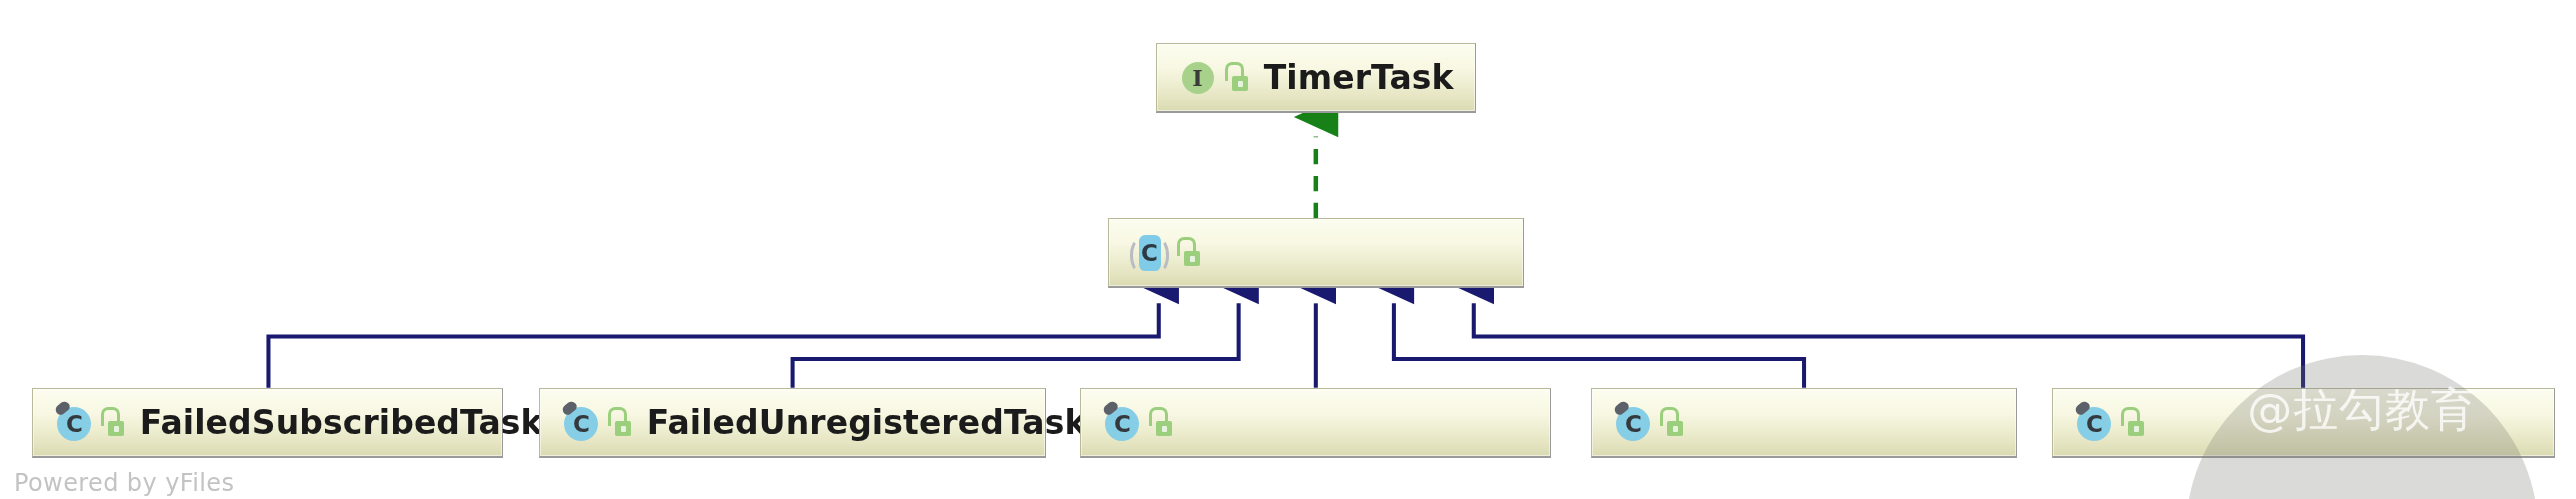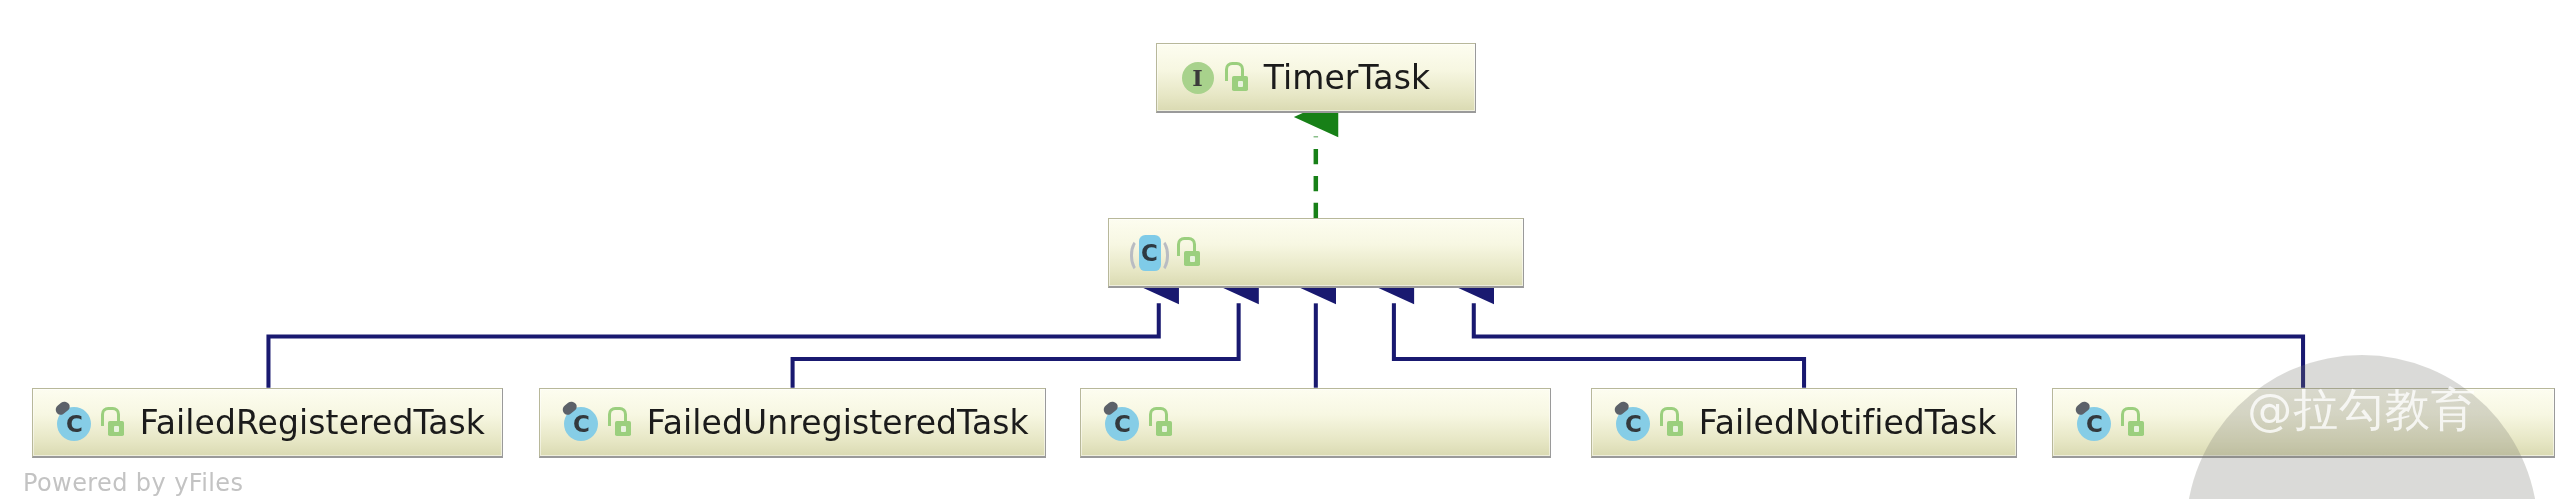--- a/index.html
+++ b/index.html
@@ -38,21 +38,21 @@
     border-bottom: 2.7px solid #9a9a9a;
     box-shadow: 0 0 0 0.9px rgba(255,255,255,0.55) inset;
     padding: 0 23px 0 20px;
   }
   .uml-label {
     font-size: 33px;
     line-height: 1;
     color: #1b1b1b;
     white-space: nowrap;
     letter-spacing: 0.1px;
-    font-weight: 400;
+    font-weight: 700;
   }
 
   
   .icon-slot {
     flex: 0 0 auto;
     display: flex;
     align-items: center;
     justify-content: center;
   }
   .type-icon {
@@ -204,21 +204,21 @@
     font-size: 45px;
     color: rgba(255,255,255,0.78);
     white-space: nowrap;
     letter-spacing: 0.9px;
     font-family: "DejaVu Sans", "Liberation Sans", sans-serif;
   }
 
   
   #powered-by {
     position: absolute;
-    left: 23px;
+    left: 14px;
     bottom: 1.8px;
     font-size: 24px;
     color: #c3c3c3;
     letter-spacing: 0.4px;
     white-space: nowrap;
   }
 </style>
 </head>
 <body>
 
@@ -290,21 +290,21 @@
     <span class="type-icon ico-final icon-slot">
       <span class="disc"></span>
       <span class="glyph">C</span>
       <span class="final-mark"></span>
     </span>
     <span class="lock-icon">
       <span class="shackle"></span>
       <span class="body"></span>
       <span class="keyhole"></span>
     </span>
-    <span class="uml-label">FailedRegisteredTask</span>
+    <span class="uml-label">FailedSubscribedTask</span>
   </div>
 
   <div class="uml-node" style="left:539px; top:388px; width:507px; height:70px;">
     <span class="type-icon ico-final icon-slot">
       <span class="disc"></span>
       <span class="glyph">C</span>
       <span class="final-mark"></span>
     </span>
     <span class="lock-icon">
       <span class="shackle"></span>
@@ -331,21 +331,20 @@
     <span class="type-icon ico-final icon-slot">
       <span class="disc"></span>
       <span class="glyph">C</span>
       <span class="final-mark"></span>
     </span>
     <span class="lock-icon">
       <span class="shackle"></span>
       <span class="body"></span>
       <span class="keyhole"></span>
     </span>
-    <span class="uml-label">FailedNotifiedTask</span>
   </div>
 
   <div class="uml-node" style="left:2052px; top:388px; width:503px; height:70px;">
     <span class="type-icon ico-final icon-slot">
       <span class="disc"></span>
       <span class="glyph">C</span>
       <span class="final-mark"></span>
     </span>
     <span class="lock-icon">
       <span class="shackle"></span>

